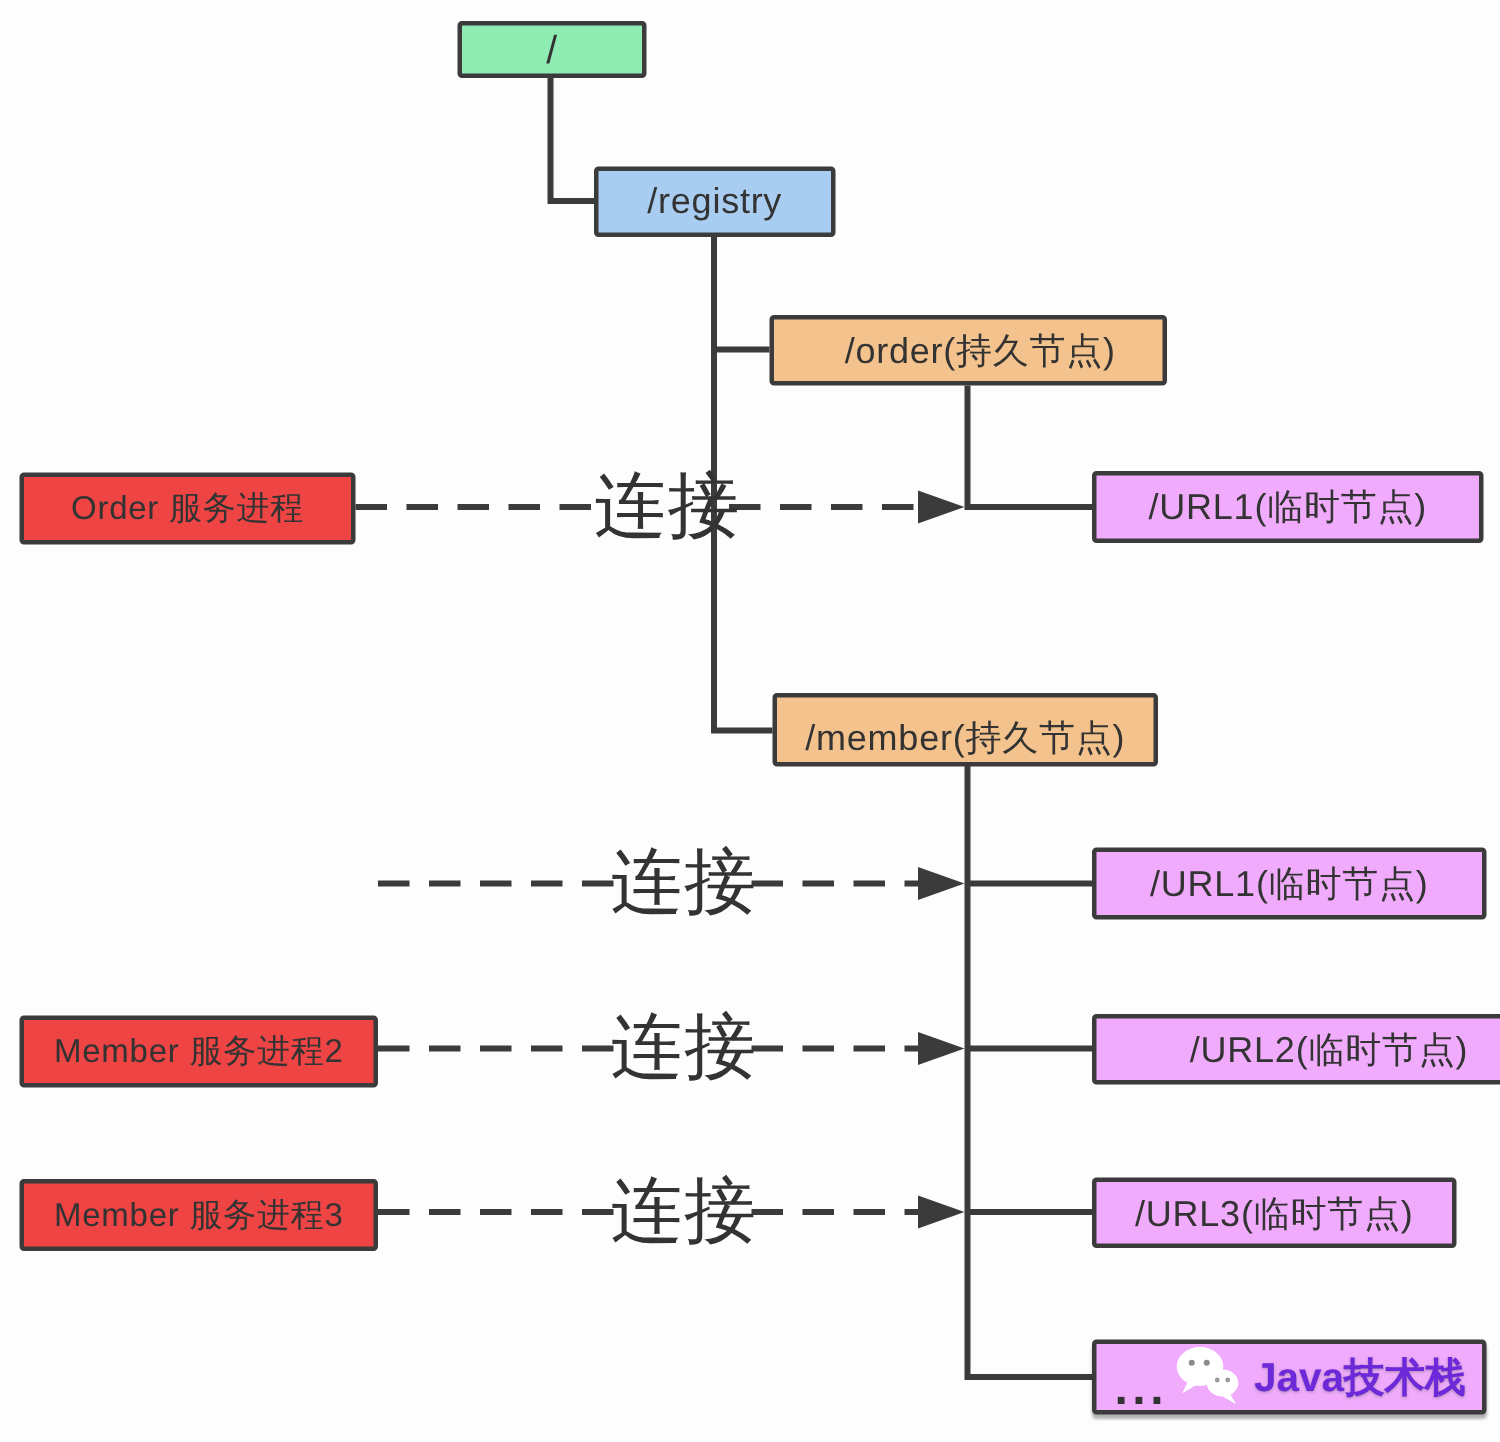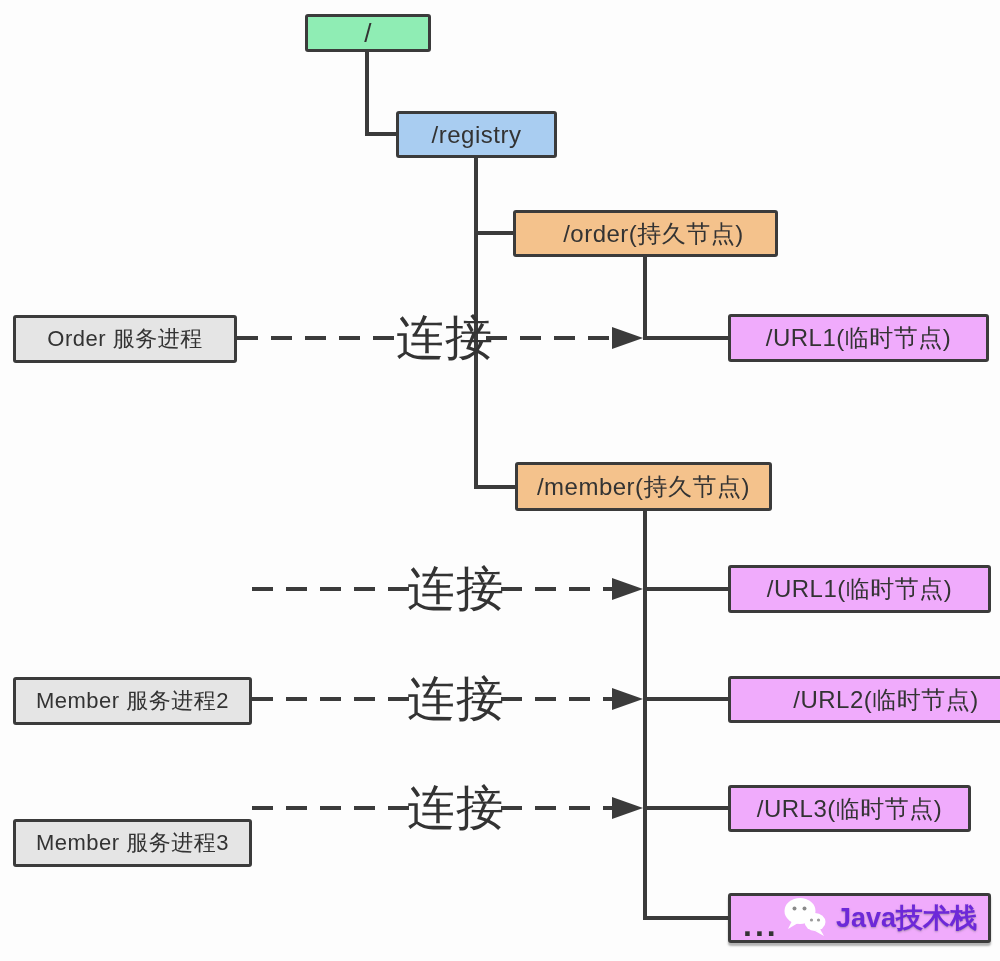--- a/index.html
+++ b/index.html
@@ -9,21 +9,21 @@
     background:#fdfdfd;
     font-family:"Liberation Sans","DejaVu Sans",sans-serif;
     overflow:hidden;
   }
   #wires{position:absolute;left:0;top:0;width:1000px;height:961px;}
   .box{
     position:absolute;
     display:flex;align-items:center;justify-content:center;
     border:3px solid #3b3b3b;border-radius:3px;
     color:#333333;font-size:24px;letter-spacing:0.5px;
-    box-sizing:border-box;background:#e5e5e5;
+    box-sizing:border-box;background:#ef4444;
   }
   .green{background:#8FEDB4;}
   .blue{background:#A9CDF1;align-items:center;}
   .orange{background:#F4C28C;}
   .pink{background:#f0abfc;}
   .proc{font-size:22px;}
   .root-box{font-size:26px;}
   .connect-label{
     position:absolute;width:96px;height:46px;line-height:46px;
     text-align:center;font-size:48px;color:#333333;
@@ -92,21 +92,21 @@
   </div>
 
   <div class="box blue" style="left:396px;top:111px;width:161px;height:47px;">
     <span>/registry</span>
   </div>
 
   <div class="box orange" style="left:513px;top:210px;width:265px;height:47px;padding-left:16px;">
     <span>/order(持久节点)</span>
   </div>
 
-  <div class="box orange" style="left:515px;top:462px;width:257px;height:49px;">
+  <div class="box orange" style="left:515px;top:462px;width:257px;height:49px;align-items:flex-end;">
     <span>/member(持久节点)</span>
   </div>
 
   <div class="box pink" style="left:728px;top:314px;width:261px;height:48px;">
     <span>/URL1(临时节点)</span>
   </div>
 
   <div class="box pink" style="left:728px;top:565px;width:263px;height:48px;">
     <span>/URL1(临时节点)</span>
   </div>
@@ -125,21 +125,21 @@
 
   <div class="box proc" style="left:13px;top:315px;width:224px;height:48px;">
     <span>Order 服务进程</span>
   </div>
 
 
   <div class="box proc" style="left:13px;top:677px;width:239px;height:48px;">
     <span>Member 服务进程2</span>
   </div>
 
-  <div class="box proc" style="left:13px;top:786px;width:239px;height:48px;margin-top:33px;">
+  <div class="box proc" style="left:13px;top:786px;width:239px;height:48px;">
     <span>Member 服务进程3</span>
   </div>
 
   <div class="connect-label" style="left:396px;top:315px;">连接</div>
   <div class="connect-label" style="left:407px;top:566px;">连接</div>
   <div class="connect-label" style="left:407px;top:676px;">连接</div>
   <div class="connect-label" style="left:407px;top:785px;">连接</div>
 
   <div class="watermark">
     <svg width="46" height="44" viewBox="0 0 46 44">

